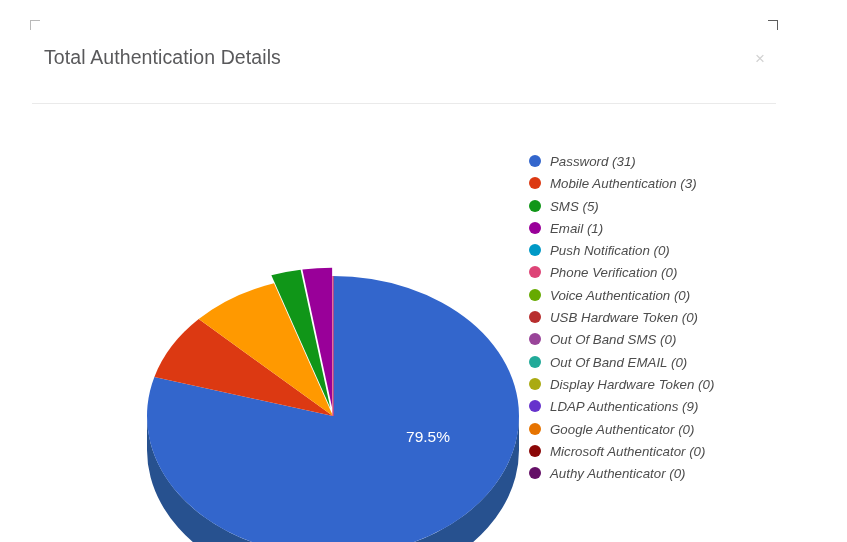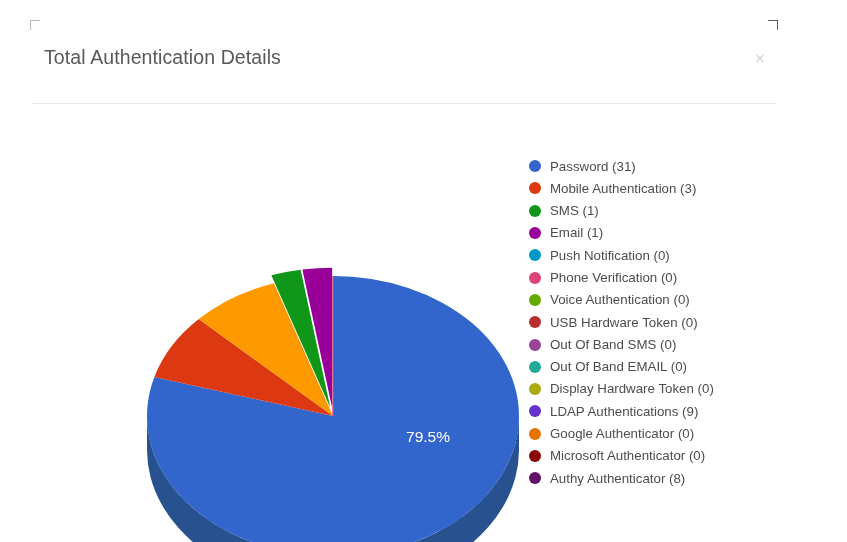--- a/index.html
+++ b/index.html
@@ -124,23 +124,24 @@
 
   
   #legend {
     position: absolute;
     left: 521px;
     top: 55px;
     width: 265px;
   }
   .legend-item {
     display: flex;
-    align-items: center;
+    align-items: flex-start;
     height: 22.3px;
     cursor: pointer;
+    font-style: italic;
   }
   .legend-swatch {
     width: 12px;
     height: 12px;
     border-radius: 50%;
     flex: 0 0 12px;
     margin-right: 9px;
   }
   .legend-label {
     font-size: 13.3px;
@@ -192,21 +193,21 @@
         <div class="legend-item">
           <span class="legend-swatch" style="background: rgb(51, 102, 204);"></span>
           <span class="legend-label">Password (31)</span>
         </div>
         <div class="legend-item">
           <span class="legend-swatch" style="background: rgb(220, 57, 18);"></span>
           <span class="legend-label">Mobile Authentication (3)</span>
         </div>
         <div class="legend-item">
           <span class="legend-swatch" style="background: rgb(16, 150, 24);"></span>
-          <span class="legend-label">SMS (1)</span>
+          <span class="legend-label">SMS (5)</span>
         </div>
         <div class="legend-item">
           <span class="legend-swatch" style="background: rgb(153, 0, 153);"></span>
           <span class="legend-label">Email (1)</span>
         </div>
         <div class="legend-item">
           <span class="legend-swatch" style="background: rgb(0, 153, 198);"></span>
           <span class="legend-label">Push Notification (0)</span>
         </div>
         <div class="legend-item">
@@ -240,18 +241,18 @@
         <div class="legend-item">
           <span class="legend-swatch" style="background: rgb(230, 115, 0);"></span>
           <span class="legend-label">Google Authenticator (0)</span>
         </div>
         <div class="legend-item">
           <span class="legend-swatch" style="background: rgb(139, 7, 7);"></span>
           <span class="legend-label">Microsoft Authenticator (0)</span>
         </div>
         <div class="legend-item">
           <span class="legend-swatch" style="background: rgb(101, 16, 103);"></span>
-          <span class="legend-label">Authy Authenticator (8)</span>
+          <span class="legend-label">Authy Authenticator (0)</span>
         </div>
       </div>
 
   </div>
 </div>
 
 </body></html>

